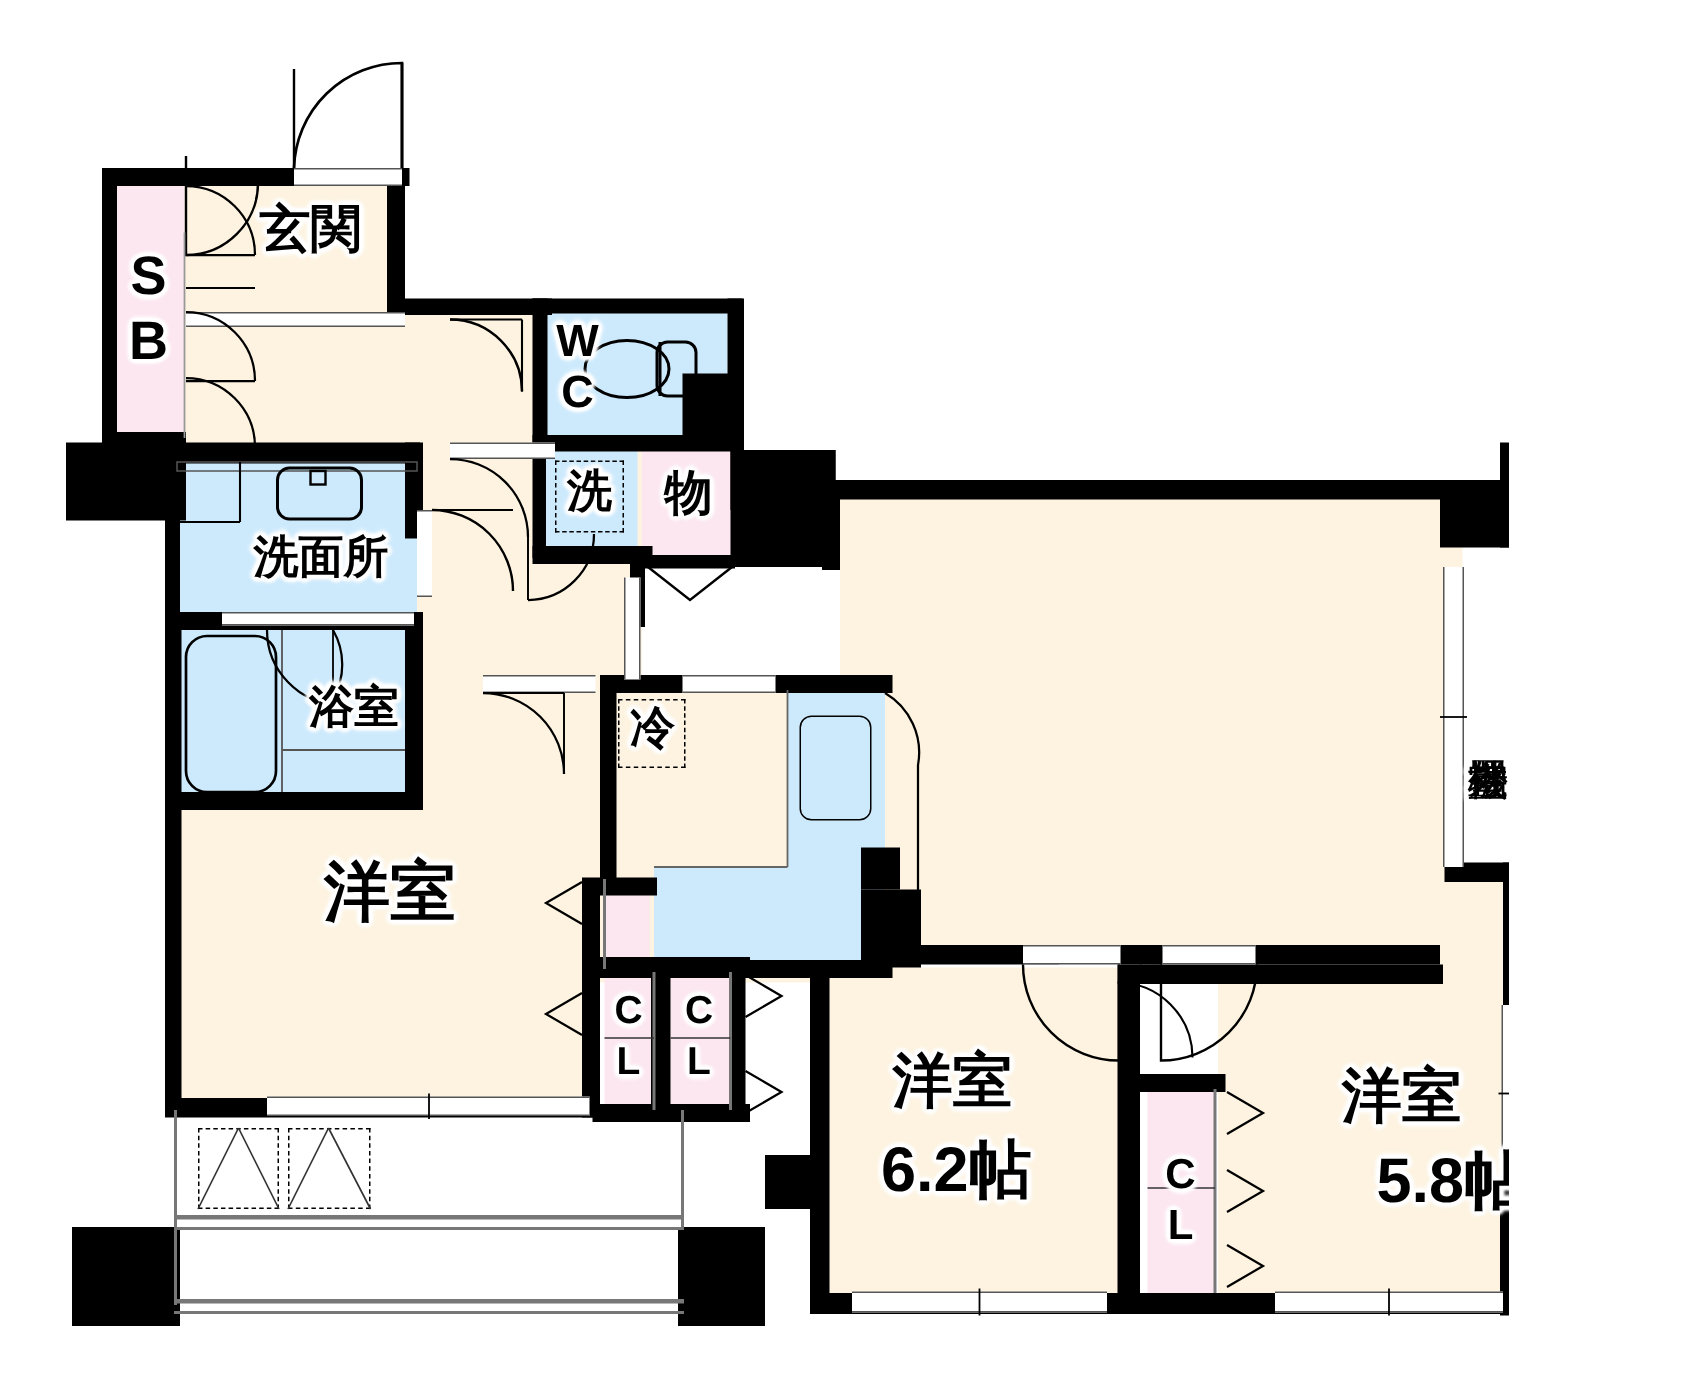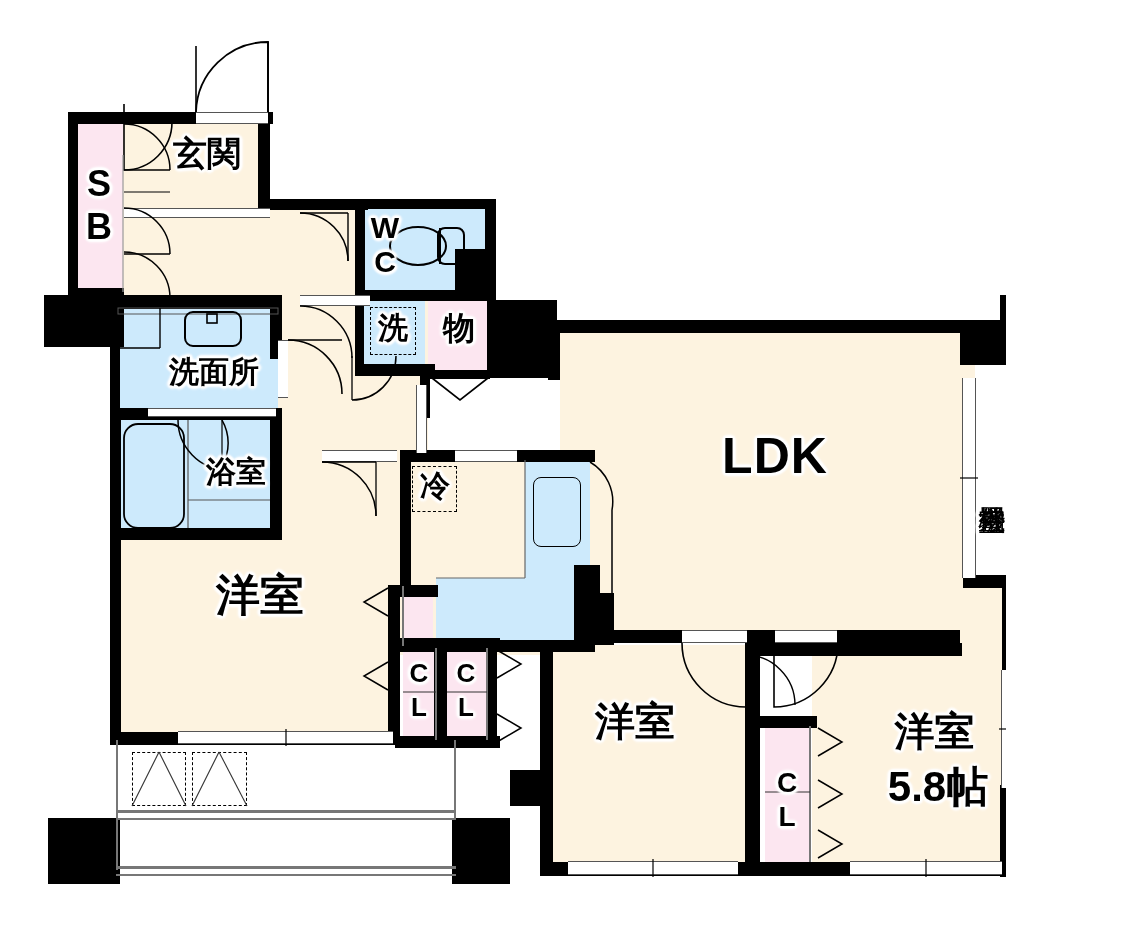--- a/index.html
+++ b/index.html
@@ -270,28 +270,28 @@
   <div class="lbl" style="left:367px;top:246px;width:36px;font-size:30px;">C</div>
 
   <div class="lbl" style="left:372px;top:312px;width:42px;font-size:30px;">洗</div>
   <div class="lbl" style="left:436px;top:312px;width:46px;font-size:32px;">物</div>
 
   <div class="lbl" style="left:158px;top:356px;width:112px;font-size:30px;">洗面所</div>
   <div class="lbl" style="left:196px;top:456px;width:80px;font-size:30px;">浴室</div>
 
   <div class="lbl" style="left:413px;top:470px;width:44px;font-size:30px;">冷</div>
 
-  <div class="lbl" style="left:690px;top:430px;width:170px;font-size:50px;letter-spacing:1px;">LDK</div>
 
   <div class="lbl" style="left:190px;top:572px;width:140px;font-size:44px;">洋室</div>
 
   <div class="lbl" style="left:570px;top:700px;width:130px;font-size:40px;">洋室</div>
+  <div class="lbl" style="left:555px;top:758px;width:165px;font-size:42px;">6.2帖</div>
 
   <div class="lbl" style="left:872px;top:710px;width:125px;font-size:40px;">洋室</div>
-  <div class="lbl" style="left:858px;top:765px;width:160px;font-size:42px;">5.8帖</div>
+  <div class="lbl" style="left:858px;top:765px;width:160px;font-size:42px;text-align:right;">5.8帖</div>
 
 
   <div class="lbl v" style="left:978px;top:400px;height:170px;font-size:27px;font-weight:normal;">室外機置場</div>
 
   <div class="lbl" style="left:403px;top:660px;width:32px;font-size:26px;">C</div>
   <div class="lbl" style="left:403px;top:694px;width:32px;font-size:26px;">L</div>
   <div class="lbl" style="left:449px;top:660px;width:34px;font-size:26px;">C</div>
   <div class="lbl" style="left:449px;top:694px;width:34px;font-size:26px;">L</div>
   <div class="lbl" style="left:766px;top:768px;width:42px;font-size:28px;">C</div>
   <div class="lbl" style="left:766px;top:802px;width:42px;font-size:28px;">L</div>

